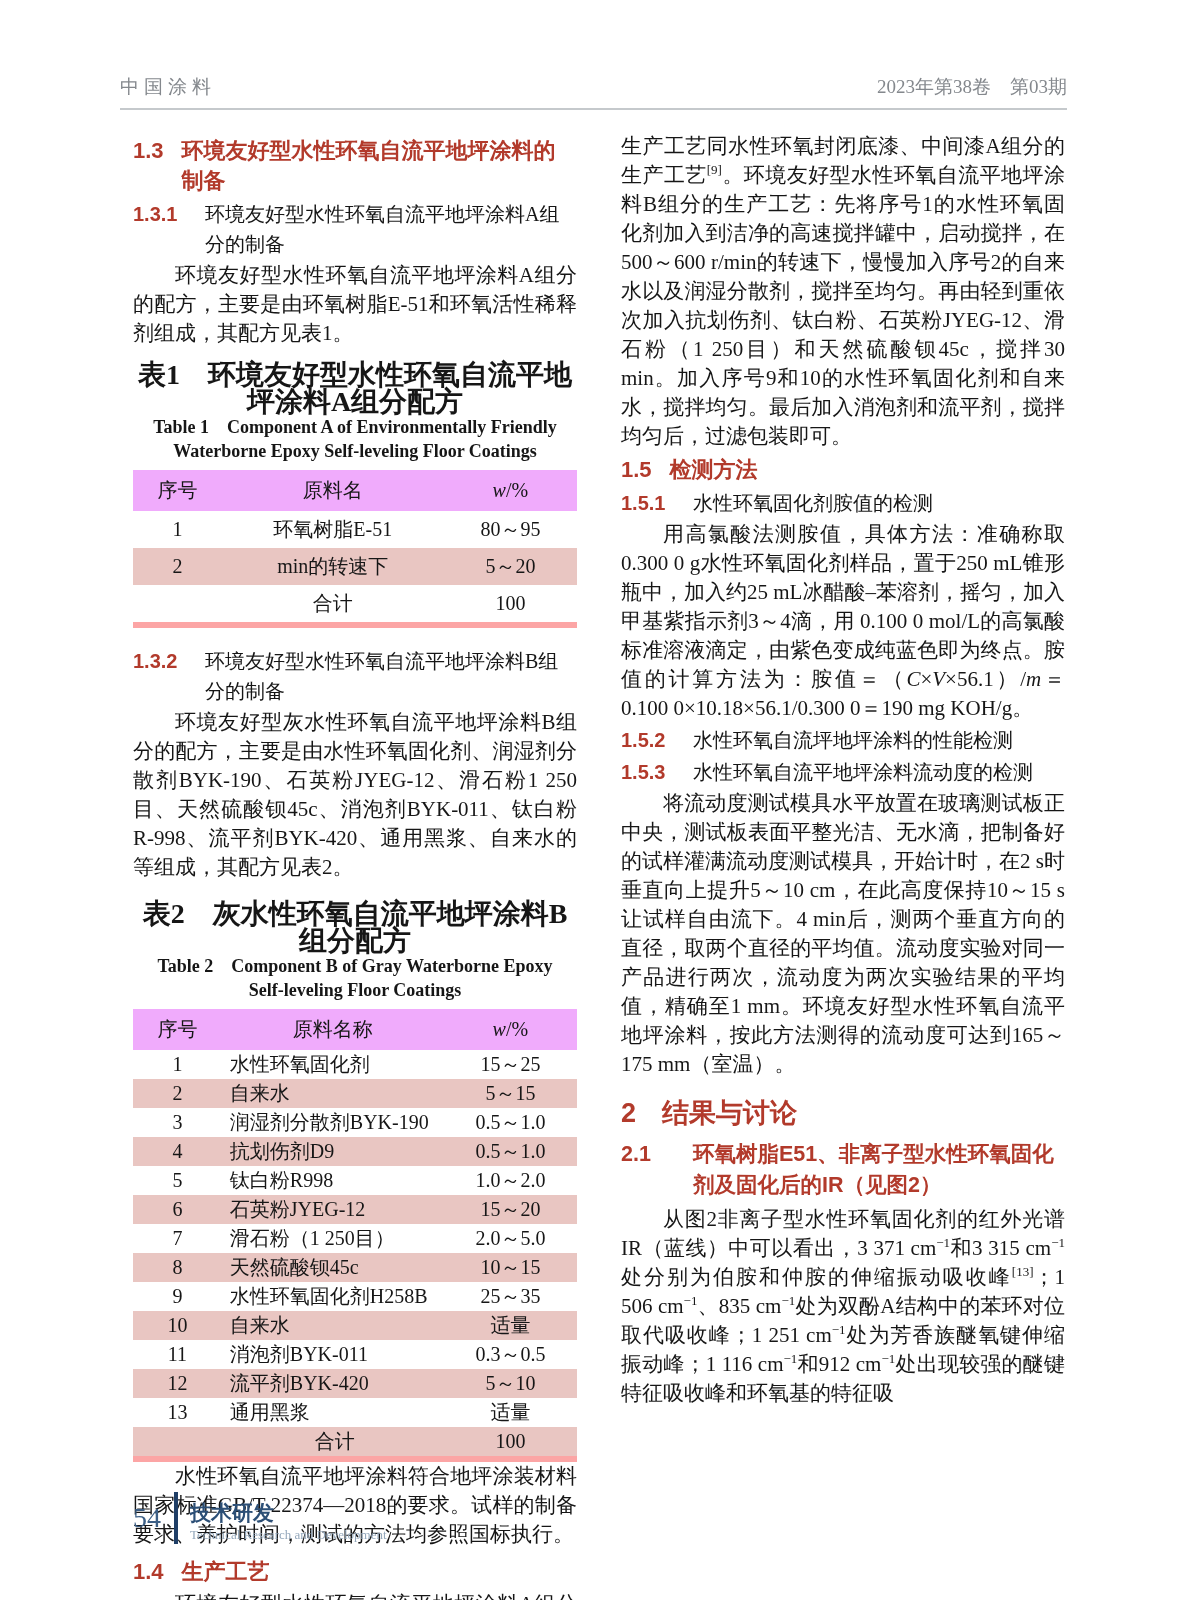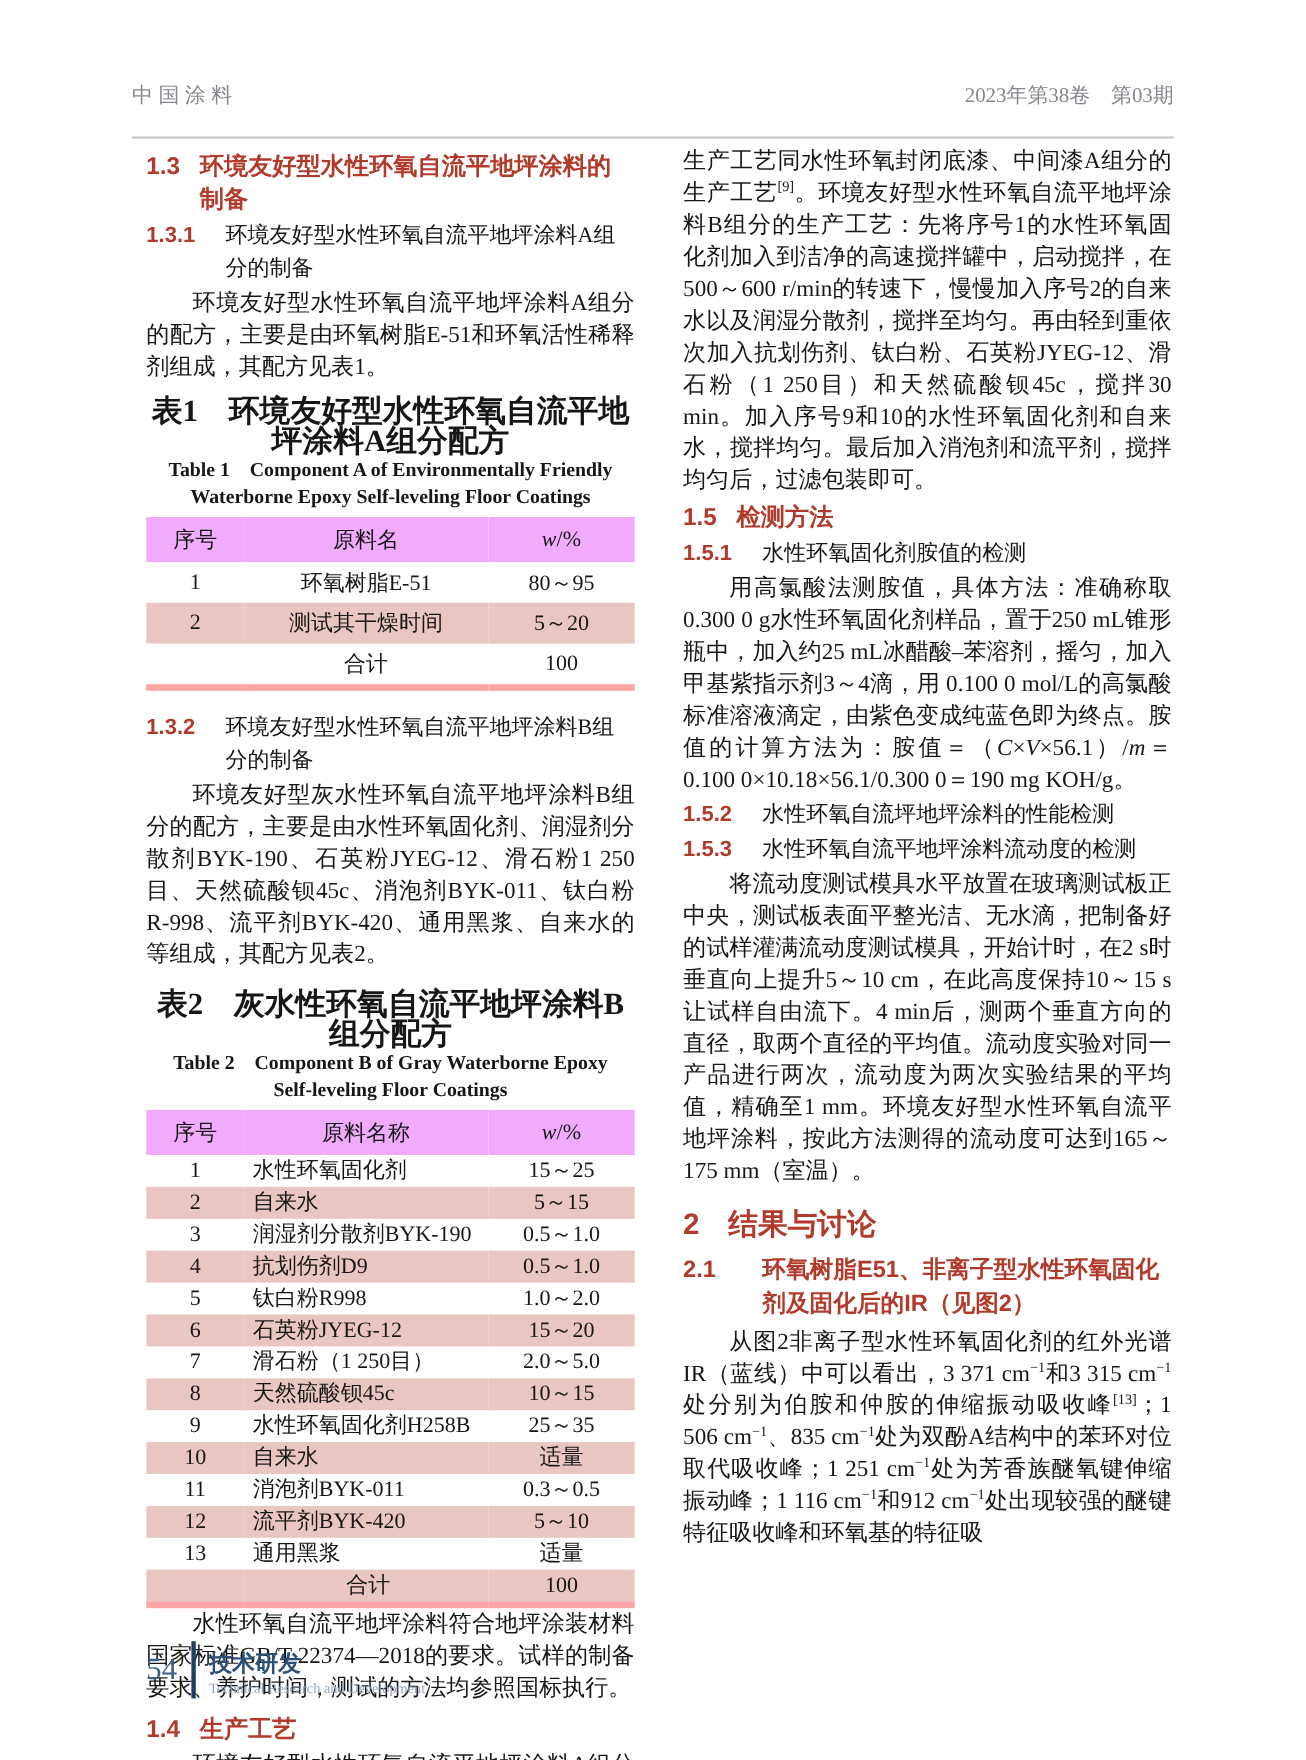--- a/index.html
+++ b/index.html
@@ -10,21 +10,21 @@
     background: #ffffff;
     font-family: "Liberation Serif", "DejaVu Serif", serif;
     color: #161616;
     overflow: hidden;
   }
 
   
   .page-header {
     position: absolute; top: 74px; left: 120px; right: 120px;
     display: flex; justify-content: space-between; align-items: flex-end;
-    padding-bottom: 24px;
+    padding-bottom: 8px;
     border-bottom: 2px solid #c5c9cc;
     font-size: 19px; color: #84888d;
   }
   .journal-name { letter-spacing: 5px; }
 
   
   .columns {
     position: absolute; top: 132px; left: 133px; width: 932px;
     display: flex; gap: 44px;
   }
@@ -152,21 +152,21 @@
             </tr>
         </thead>
         <tbody>
             <tr>
               <td>1</td>
               <td>环氧树脂E-51</td>
               <td>80～95</td>
             </tr>
             <tr>
               <td>2</td>
-              <td>测试其干燥时间</td>
+              <td>min的转速下</td>
               <td>5～20</td>
             </tr>
             <tr>
               <td></td>
               <td>合计</td>
               <td>100</td>
             </tr>
           </tbody>
       </table>
 

